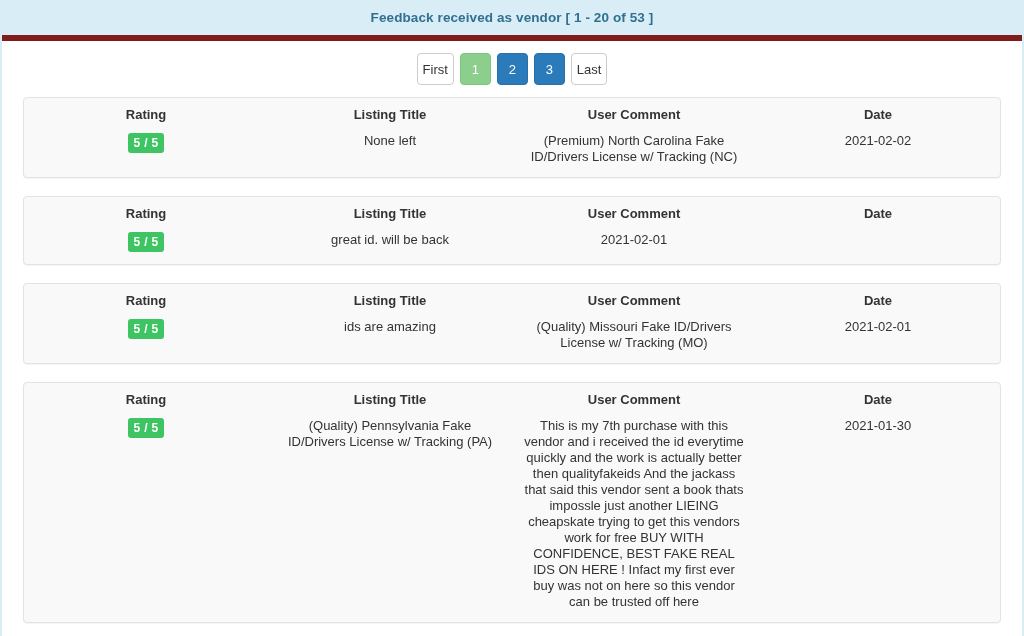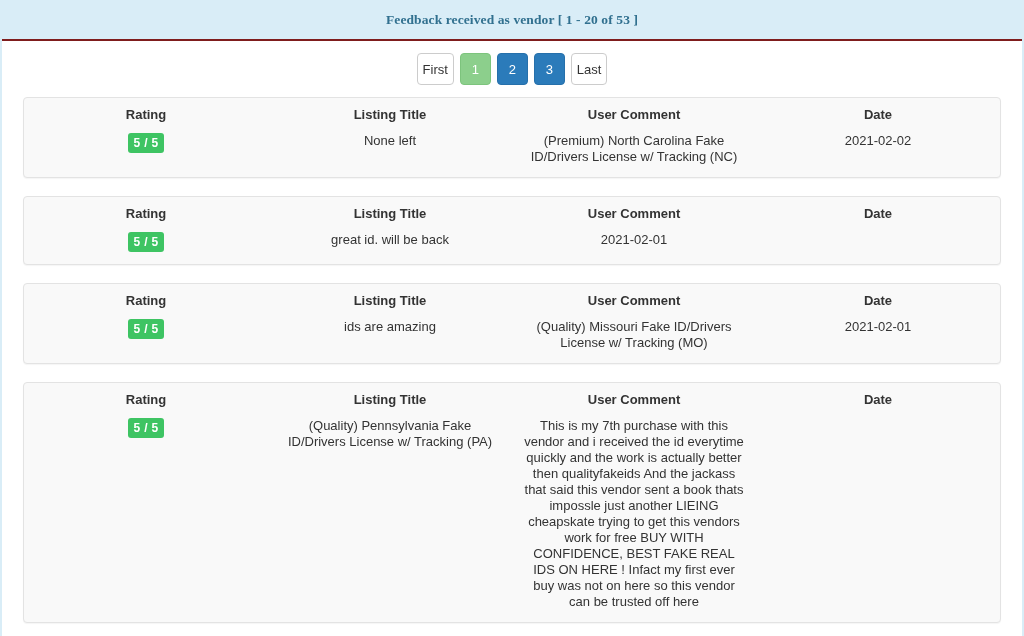--- a/index.html
+++ b/index.html
@@ -24,25 +24,24 @@
     border-right: 2px solid #d9edf7;
     background: #ffffff;
     overflow: hidden;
   }
 
   
   .panel-heading {
     box-sizing: border-box;
     height: 41px;
     background: #d9edf7;
-    border-bottom: 2px solid #7f1d1d;
+    border-bottom: 6px solid #7f1d1d;
     display: flex;
     align-items: center;
     justify-content: center;
-    font-family: Liberation Serif, serif;
   }
   .panel-heading-title {
     font-size: 13.5px;
     font-weight: bold;
     color: #31708f;
     letter-spacing: 0.1px;
   }
 
   
   .pagination-bar {
@@ -217,20 +216,21 @@
           <div class="fb-col">Date</div>
         </div>
         <div class="fb-row fb-body">
           <div class="fb-col"><span class="badge-rating">5 / 5</span></div>
           <div class="fb-col">
             <span class="listing-title">(Quality) Pennsylvania Fake ID/Drivers License w/ Tracking (PA)</span>
           </div>
           <div class="fb-col">
             <span class="user-comment">This is my 7th purchase with this vendor and i received the id everytime quickly and the work is actually better then qualityfakeids And the jackass that said this vendor sent a book thats impossle just another LIEING cheapskate trying to get this vendors work for free BUY WITH CONFIDENCE, BEST FAKE REAL IDS ON HERE ! Infact my first ever buy was not on here so this vendor can be trusted off here</span>
           </div>
+          <div class="fb-col fb-date">2021-01-30</div>
         </div>
       </div>
       <div class="fb-card">
         <div class="fb-row fb-head">
           <div class="fb-col">Rating</div>
           <div class="fb-col">Listing Title</div>
           <div class="fb-col">User Comment</div>
           <div class="fb-col">Date</div>
         </div>
       </div>

